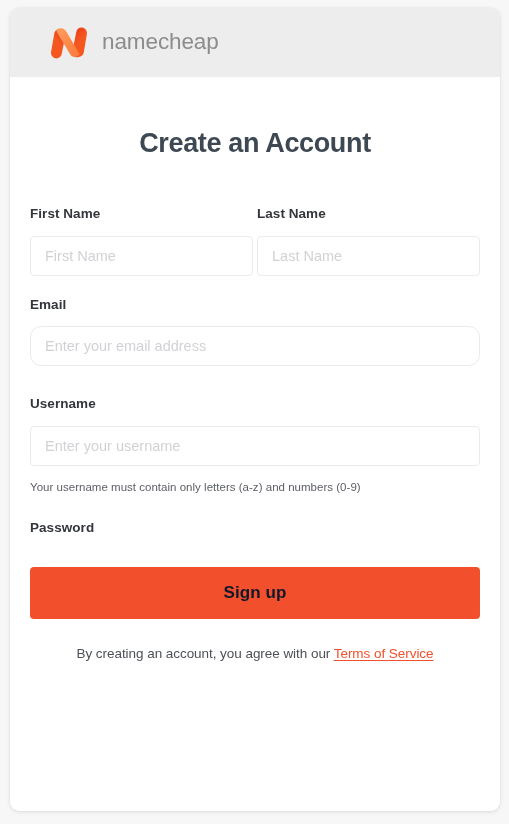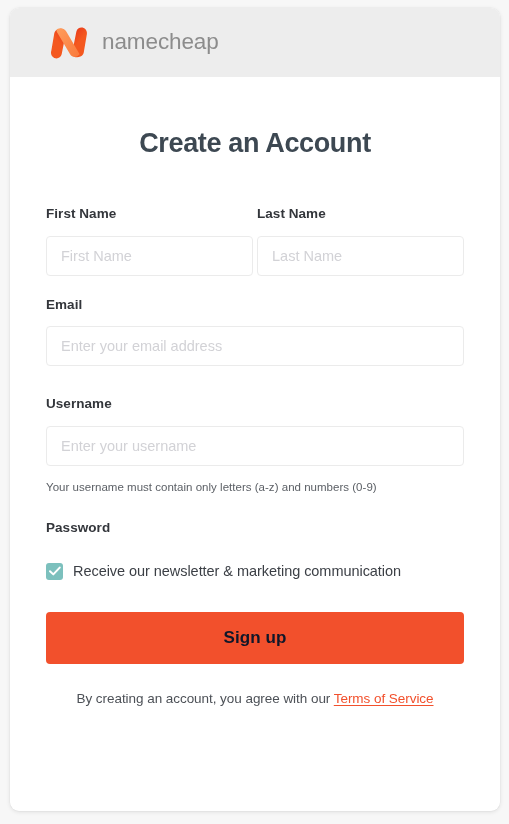--- a/index.html
+++ b/index.html
@@ -51,21 +51,21 @@
     font-size: 22.5px;
     color: #8c8c8c;
     letter-spacing: -0.1px;
     font-weight: 400;
     line-height: 1;
     white-space: nowrap;
   }
 
   
   .card-body {
-    padding: 0 36px;
+    padding: 0 20px;
   }
 
   .page-title {
     text-align: center;
     font-size: 27px;
     font-weight: bold;
     color: #3d4852;
     letter-spacing: -0.35px;
     margin: 0;
     padding-top: 50px;
@@ -108,21 +108,21 @@
   
   .name-row {
     display: flex;
     gap: 4px;
     margin-top: 48px;
   }
   .name-col { flex: 1 1 0; min-width: 0; }
   .name-col .text-input { margin-top: 15px; }
 
   .email-group { margin-top: 22px; }
-  .email-group .text-input { margin-top: 15px; }
+  .email-group .text-input { margin-top: 15px; border-radius: 11px; }
 
   .username-group { margin-top: 31px; }
   .username-group .text-input { margin-top: 15px; }
   .username-group .field-hint { display: block; margin-top: 16px; }
 
   .password-group { margin-top: 28px; }
   .password-wrap { position: relative; margin-top: 15px; }
   .password-wrap .text-input { padding-right: 46px; }
   .password-group .field-hint { display: block; margin-top: 16px; }
 
@@ -253,28 +253,20 @@
     <div class="field-group username-group">
       <label class="field-label">Username</label>
       <input class="text-input" type="text" placeholder="Enter your username" style="">
       <span class="field-hint">Your username must contain only letters (a-z) and numbers (0-9)</span>
     </div>
 
     <div class="field-group password-group">
       <label class="field-label">Password</label>
     </div>
 
-    <div class="checkbox-row">
-      <span class="checkbox-box">
-        <svg width="12" height="11" viewBox="0 0 12 11" aria-hidden="true">
-          <path d="M1 5.2 L4.3 8.4 L10.7 1.6" fill="none" stroke="#ffffff" stroke-width="2" stroke-linecap="round" stroke-linejoin="round"></path>
-        </svg>
-      </span>
-      <span class="checkbox-label">Receive our newsletter &amp; marketing communication</span>
-    </div>
 
     <button class="signup-button">Sign up</button>
 
     <div class="footer-line footer-terms">
       <span>By creating an account, you agree with our</span>
       <a class="footer-link">Terms of Service</a>
     </div>
 
   </div>
 </div>

